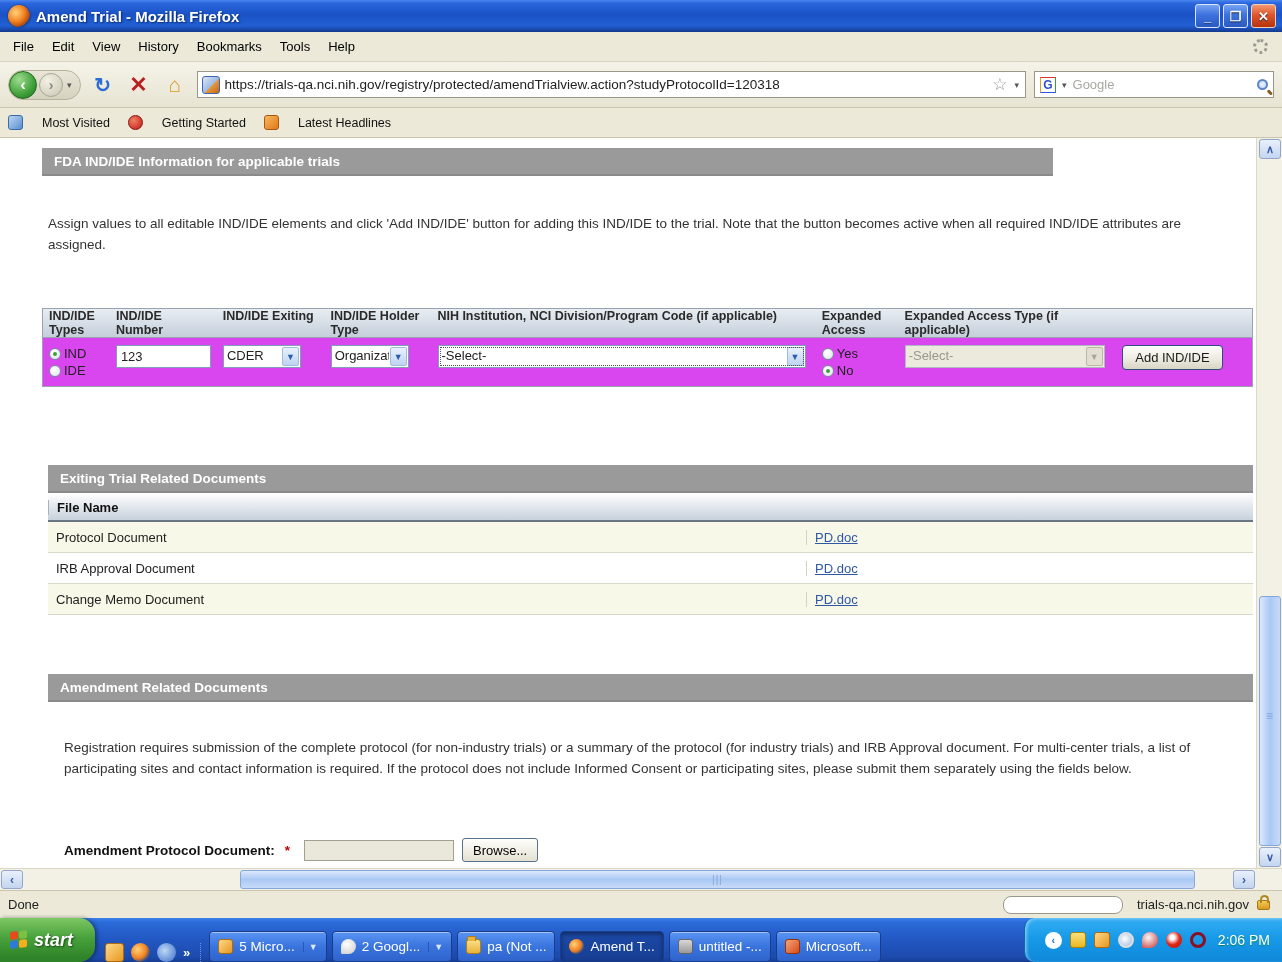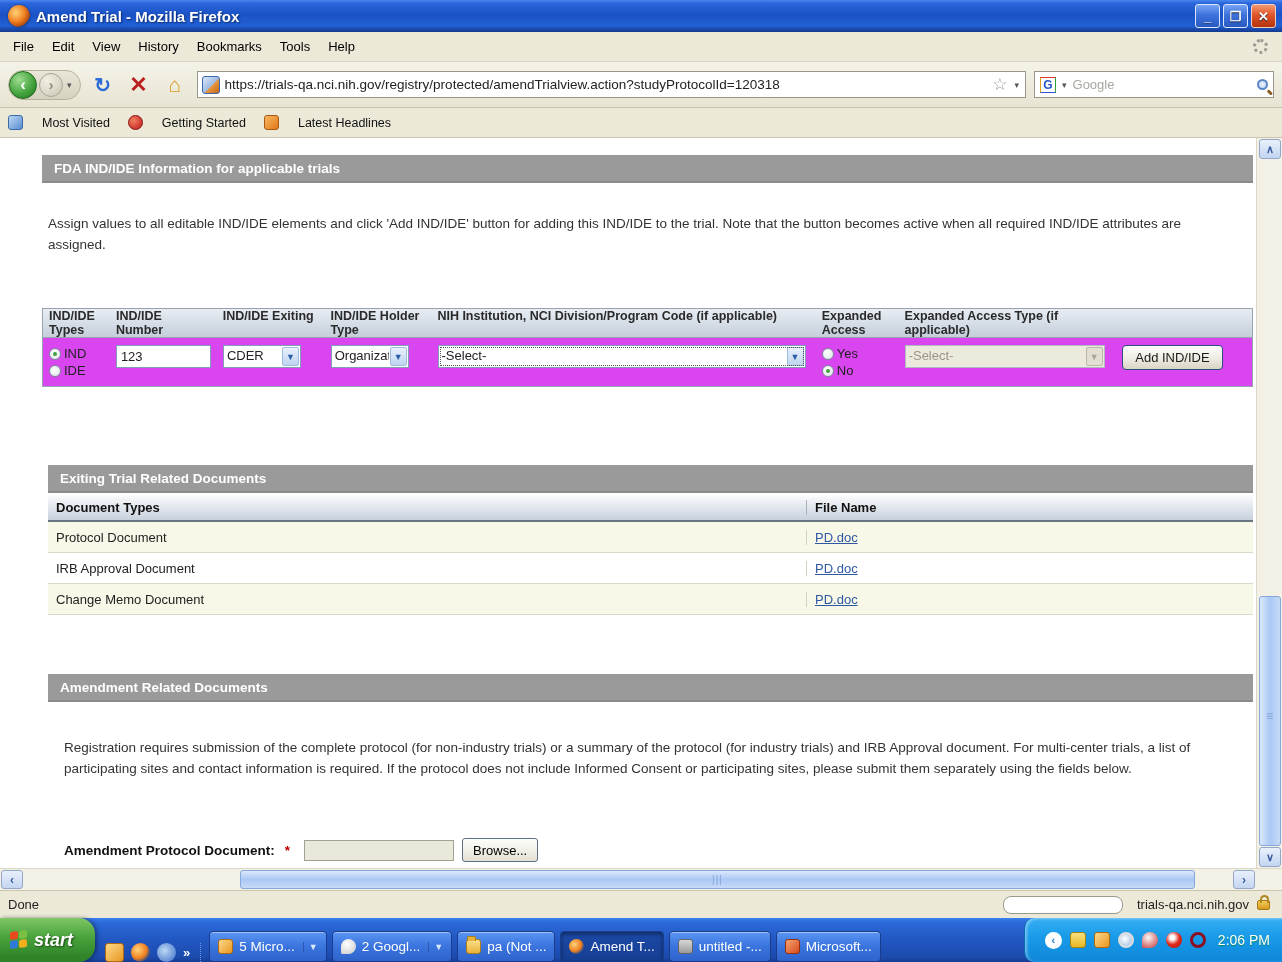--- a/index.html
+++ b/index.html
@@ -250,21 +250,21 @@
       <span>Getting Started</span>
     </div>
     <div class="bm">
       <span class="bm-ic ic-headlines"></span>
       <span>Latest Headlines</span>
     </div>
   </div>
 
   <div class="content">
 
-    <div class="sec-header" style="left:42px;top:17px;width:1211px;">FDA IND/IDE Information for applicable trials</div>
+    <div class="sec-header" style="left:42px;top:10px;width:1011px;">FDA IND/IDE Information for applicable trials</div>
 
     <div class="body-text" style="left:48px;top:76px;width:1192px;">Assign values to all editable IND/IDE elements and click 'Add IND/IDE' button for adding this IND/IDE to the trial. Note that the button becomes active when all required IND/IDE attributes are assigned.</div>
 
     <div class="ind-table">
       <div class="ind-head">
         <div class="c1">IND/IDE Types</div>
         <div class="c2">IND/IDE Number</div>
         <div class="c3">IND/IDE Exiting</div>
         <div class="c4">IND/IDE Holder Type</div>
         <div class="c5">NIH Institution, NCI Division/Program Code (if applicable)</div>
@@ -323,21 +323,20 @@
         <div class="c8">
           <button class="xpbtn">Add IND/IDE</button>
         </div>
       </div>
     </div>
 
     <div class="sec-header" style="left:48px;top:327px;width:1205px;">Exiting Trial Related Documents</div>
 
     <div class="doc-table">
       <div class="doc-head">
-        <div class="dc1">Document Types</div>
         <div class="dc2">File Name</div>
       </div>
       <div class="doc-row odd">
         <div class="dc1">Protocol Document</div>
         <div class="dc2"><a class="filelink" href="#">PD.doc</a></div>
       </div>
       <div class="doc-row even">
         <div class="dc1">IRB Approval Document</div>
         <div class="dc2"><a class="filelink" href="#">PD.doc</a></div>
       </div>

